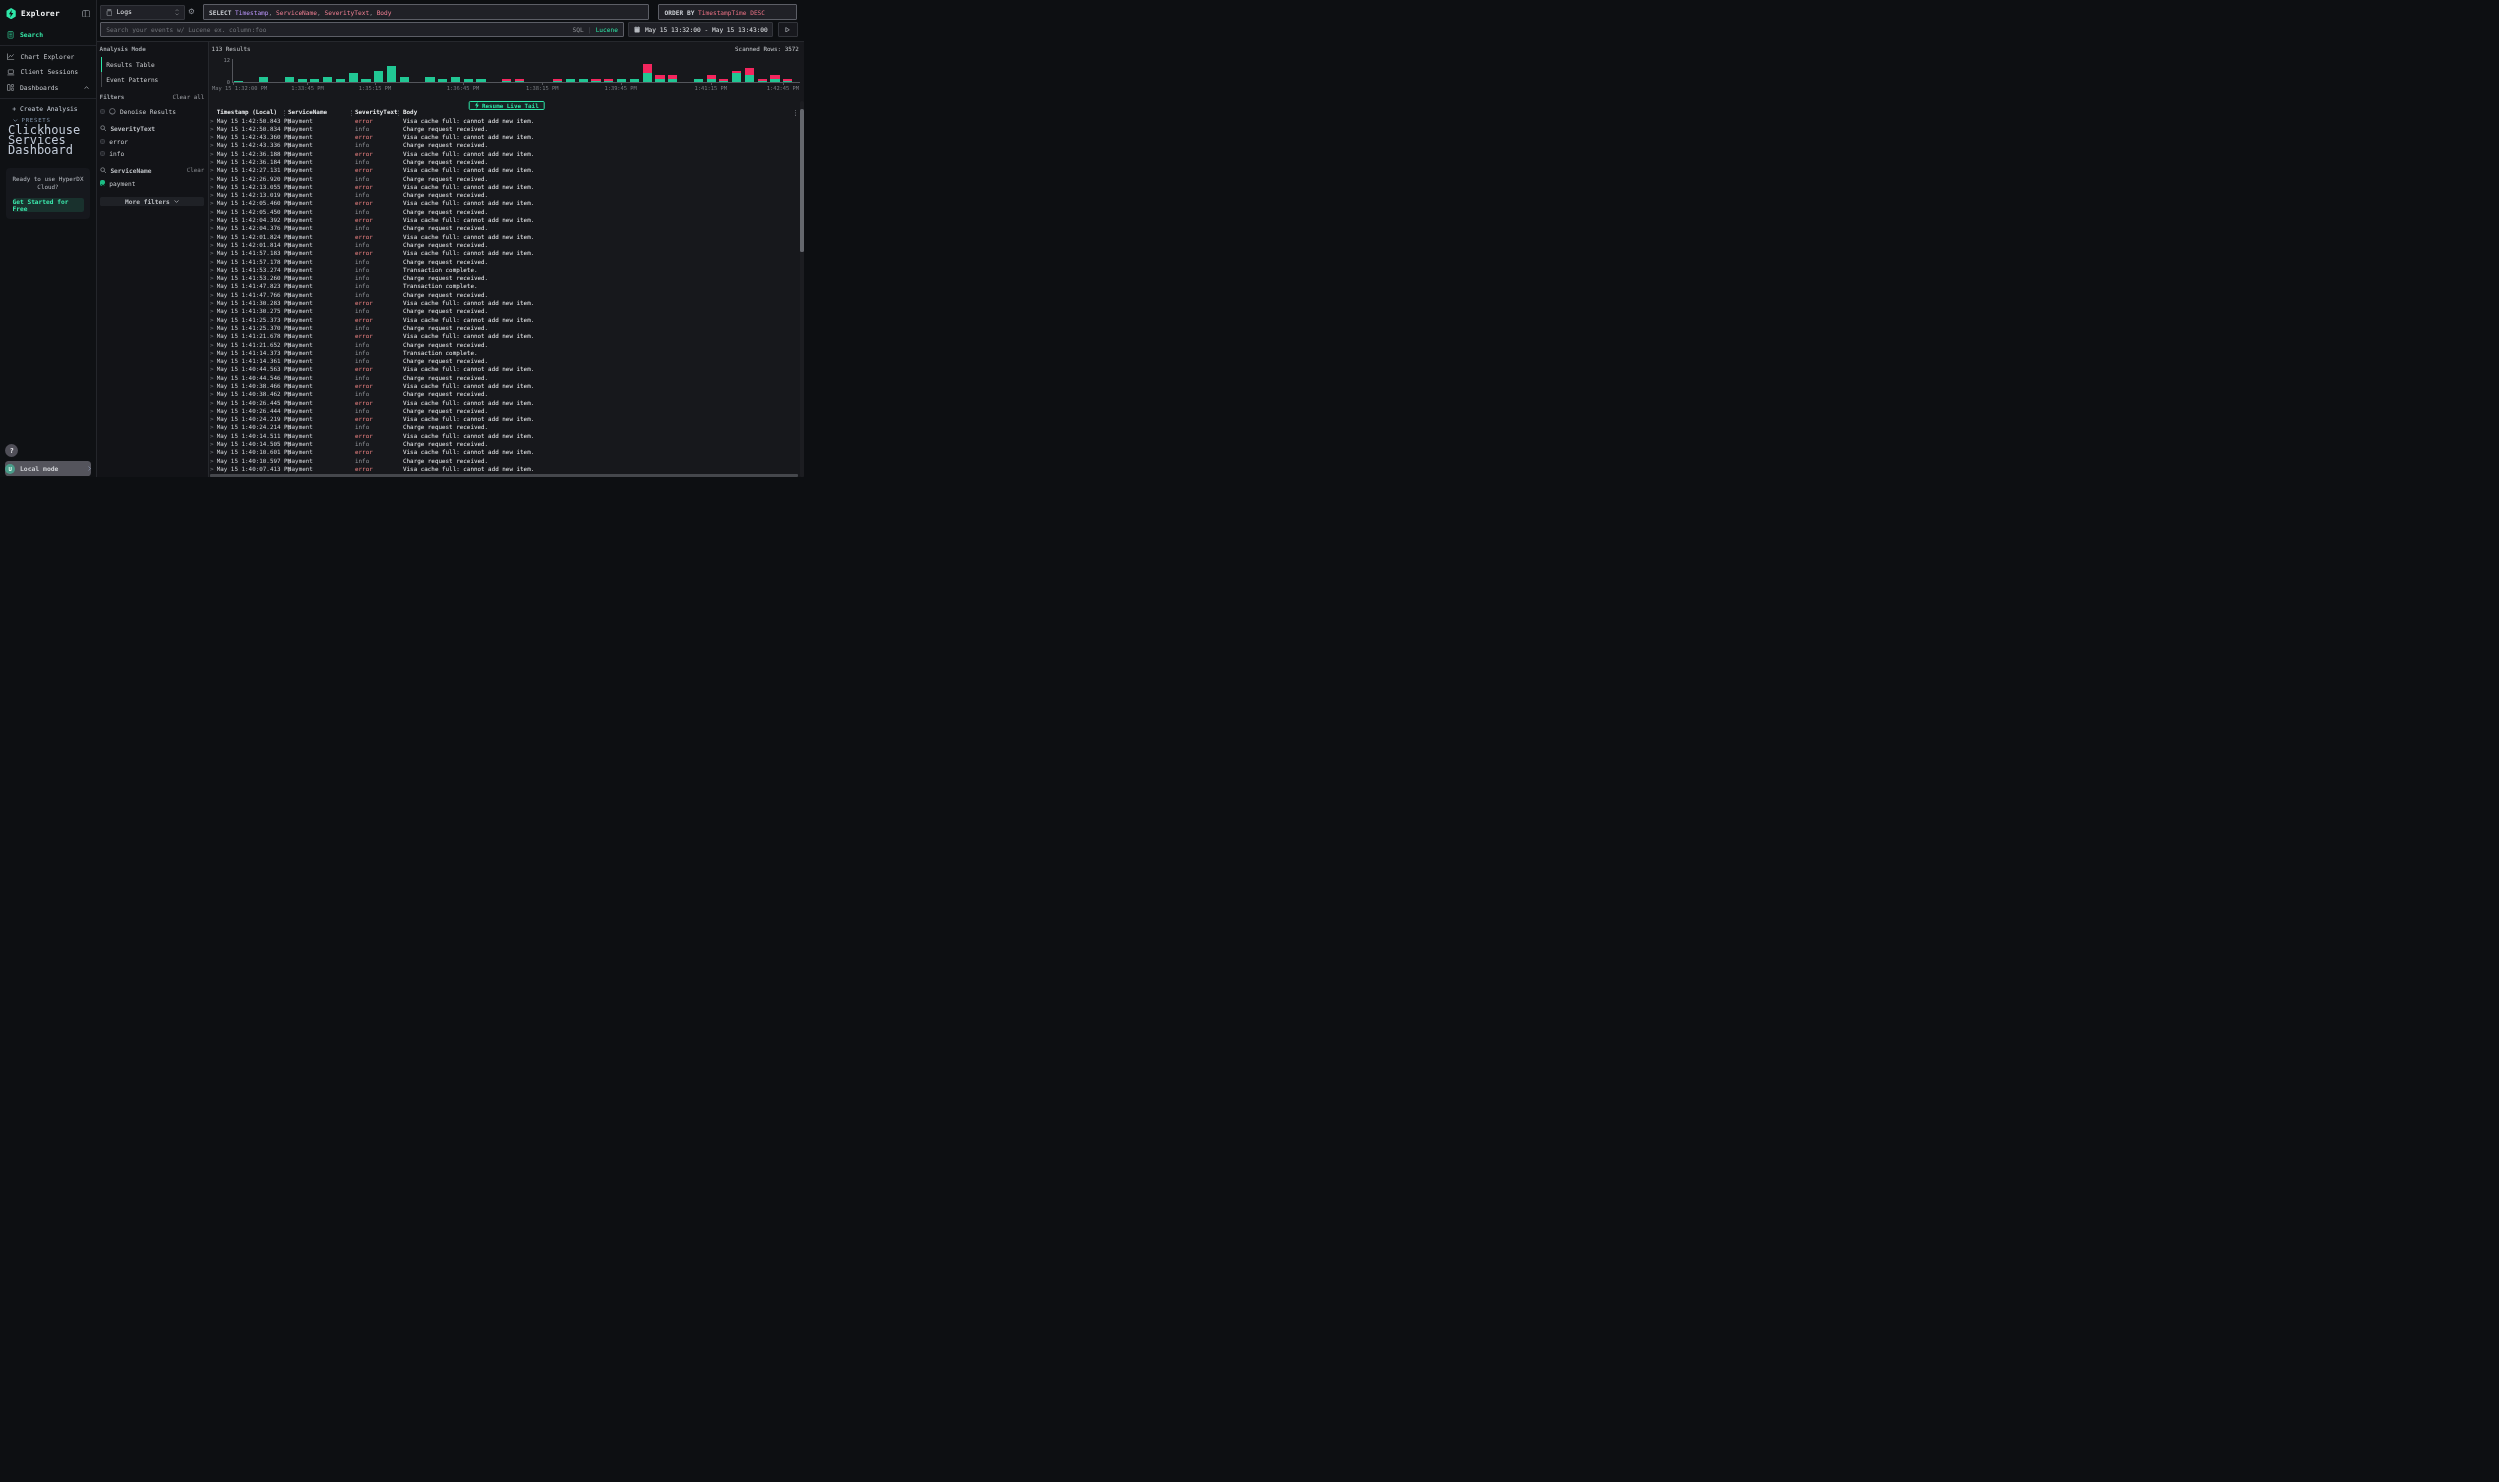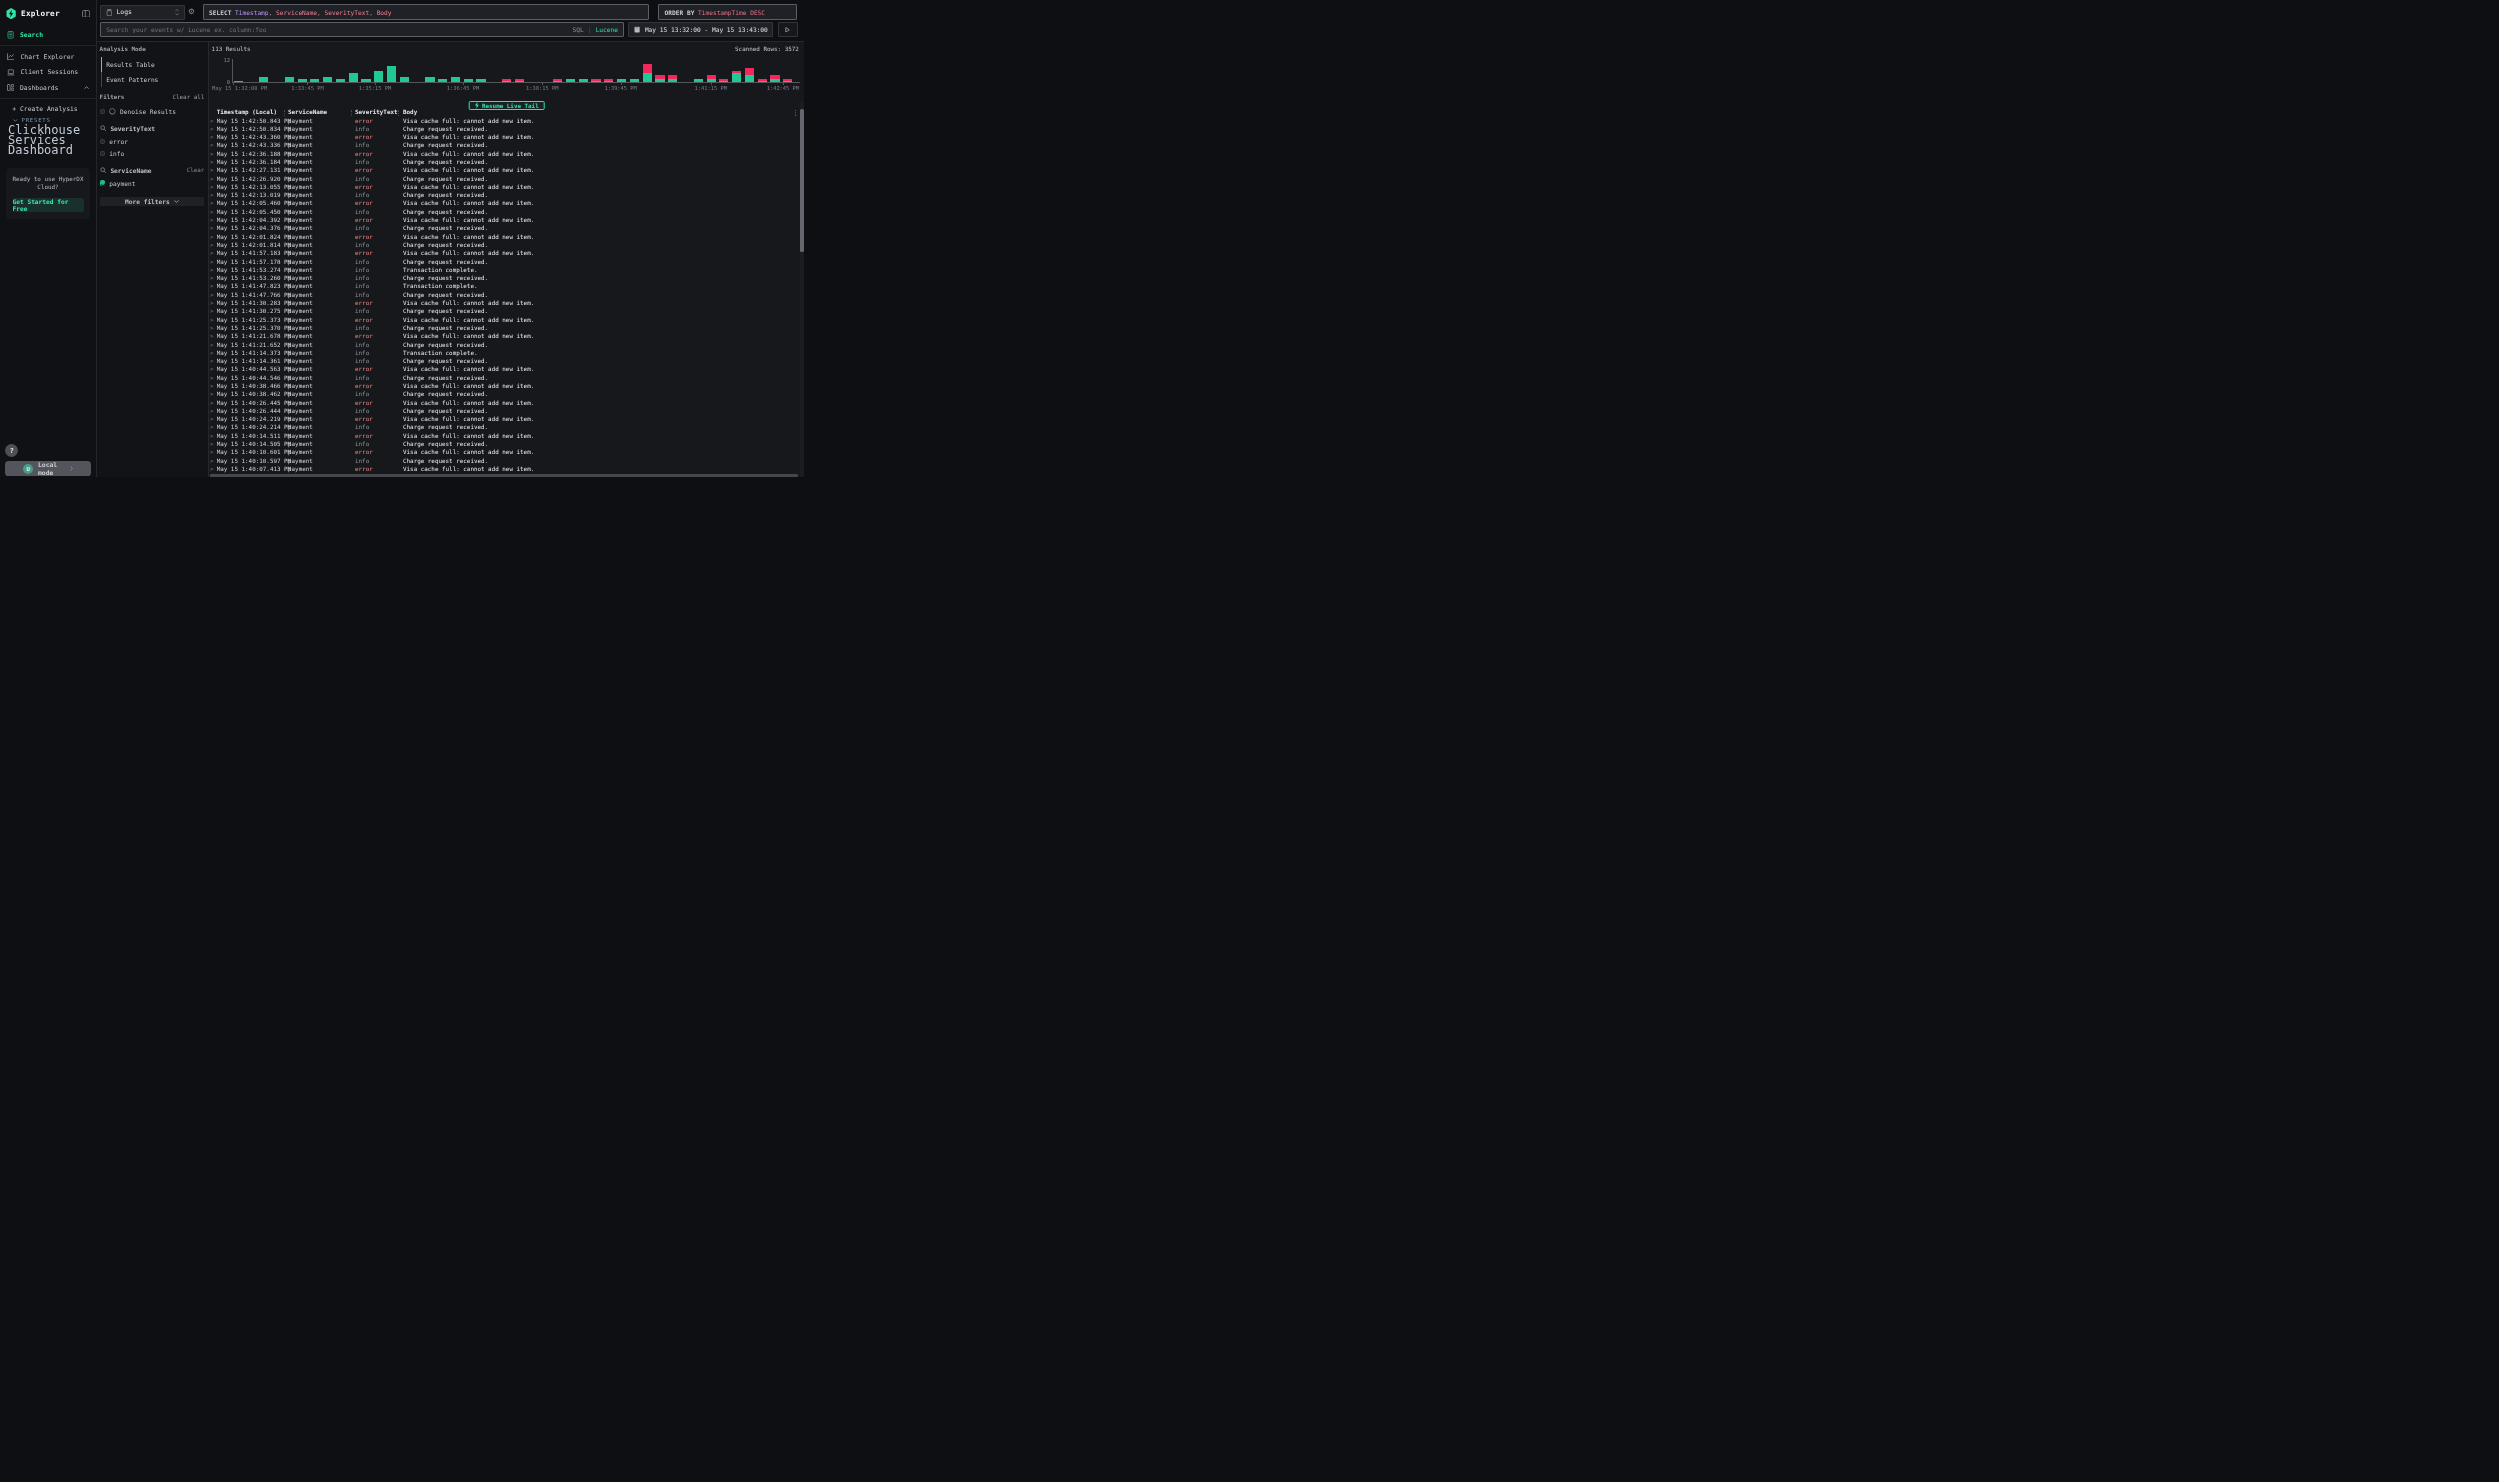--- a/index.html
+++ b/index.html
@@ -32,21 +32,21 @@
     font-size:12px; color:#c0c9d6; cursor:pointer; }
   .promo-card { margin:13.3px 6.2px 0 6.2px; background:#16181d; border-radius:4.1px; padding:6.7px 5.1px 7.7px; }
   .promo-line { text-align:center; font-size:5.9px; color:#b5b9c0; line-height:8.7px; }
   .promo-btn { margin:5.6px auto 0; width:71px; height:14px; border-radius:2.1px;
     background:rgba(46,230,168,.12); color:#3ceaae; font-weight:bold; font-size:6.2px;
     display:flex; align-items:center; justify-content:center; cursor:pointer; }
   .help-circle { position:absolute; left:5.1px; top:444px; width:13.3px; height:13.3px; border-radius:50%;
     background:#504f58; color:#e8e8ec; display:flex; align-items:center; justify-content:center;
     font-size:6.7px; font-weight:bold; cursor:pointer; }
   .account-pill { position:absolute; left:5.1px; top:461px; width:86px; height:15.4px; border-radius:3.6px;
-    background:#54545c; display:flex; align-items:center; gap:4.6px; padding:0 18px; cursor:pointer; }
+    background:#54545c; display:flex; align-items:center; gap:4.6px; padding:0 0; cursor:pointer; }
   .avatar { width:10.3px; height:10.3px; border-radius:50%; background:#4a9d8a; color:#eafaf4;
     font-size:5.6px; font-weight:bold; display:flex; align-items:center; justify-content:center; }
   .account-label { flex:1; color:#cfd1d5; font-weight:bold; font-size:6.4px; }
 
   
   .topbar { position:absolute; left:97px; top:0; right:0; height:42px;
     background:#0d0f12; border-bottom:0.5px solid #26282d; }
   .box { background:#202127; border:0.5px solid #33353b; border-radius:1px; position:absolute; }
   .box.light { border-color:#5c5e66; }
   .src-select { left:3.1px; top:4.6px; width:85px; height:15.4px; display:flex; align-items:center;

